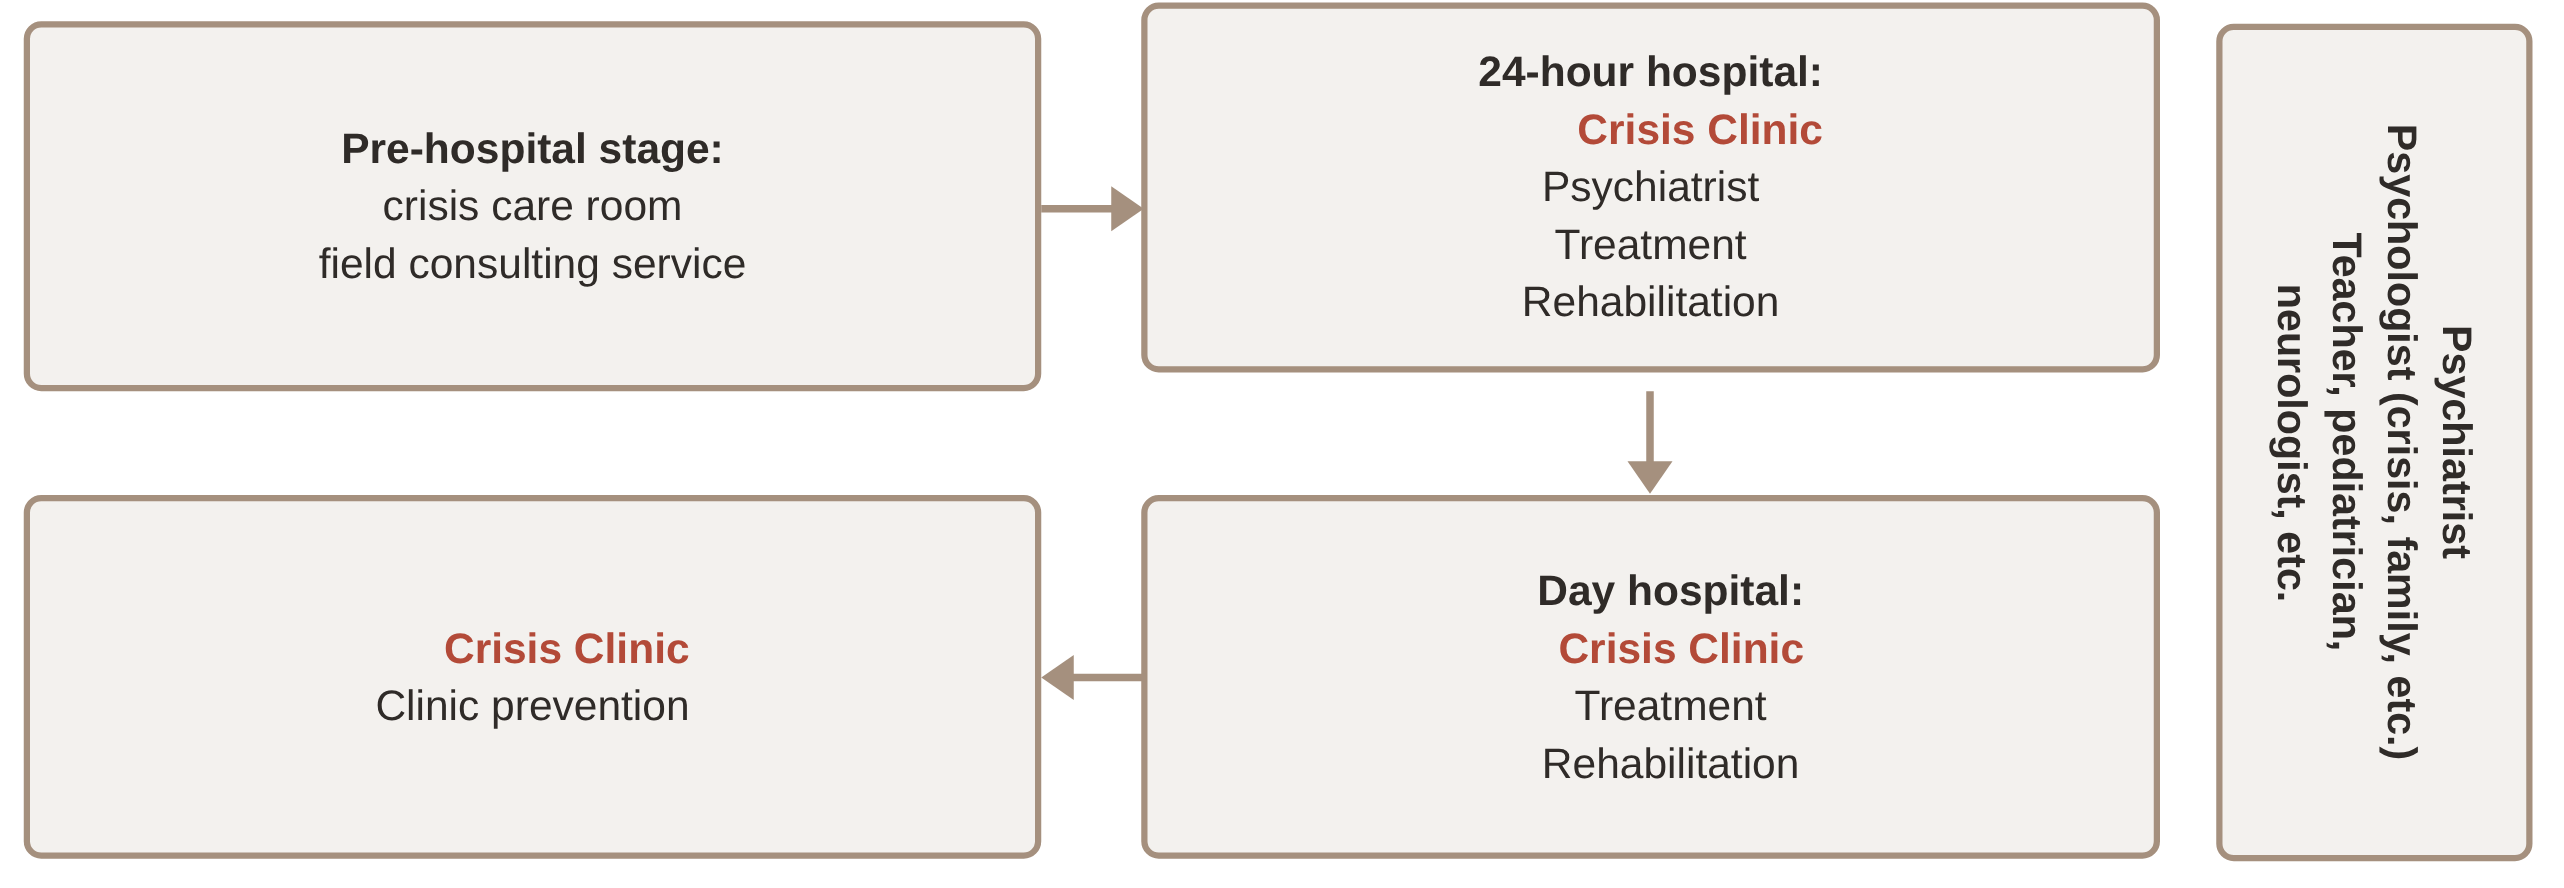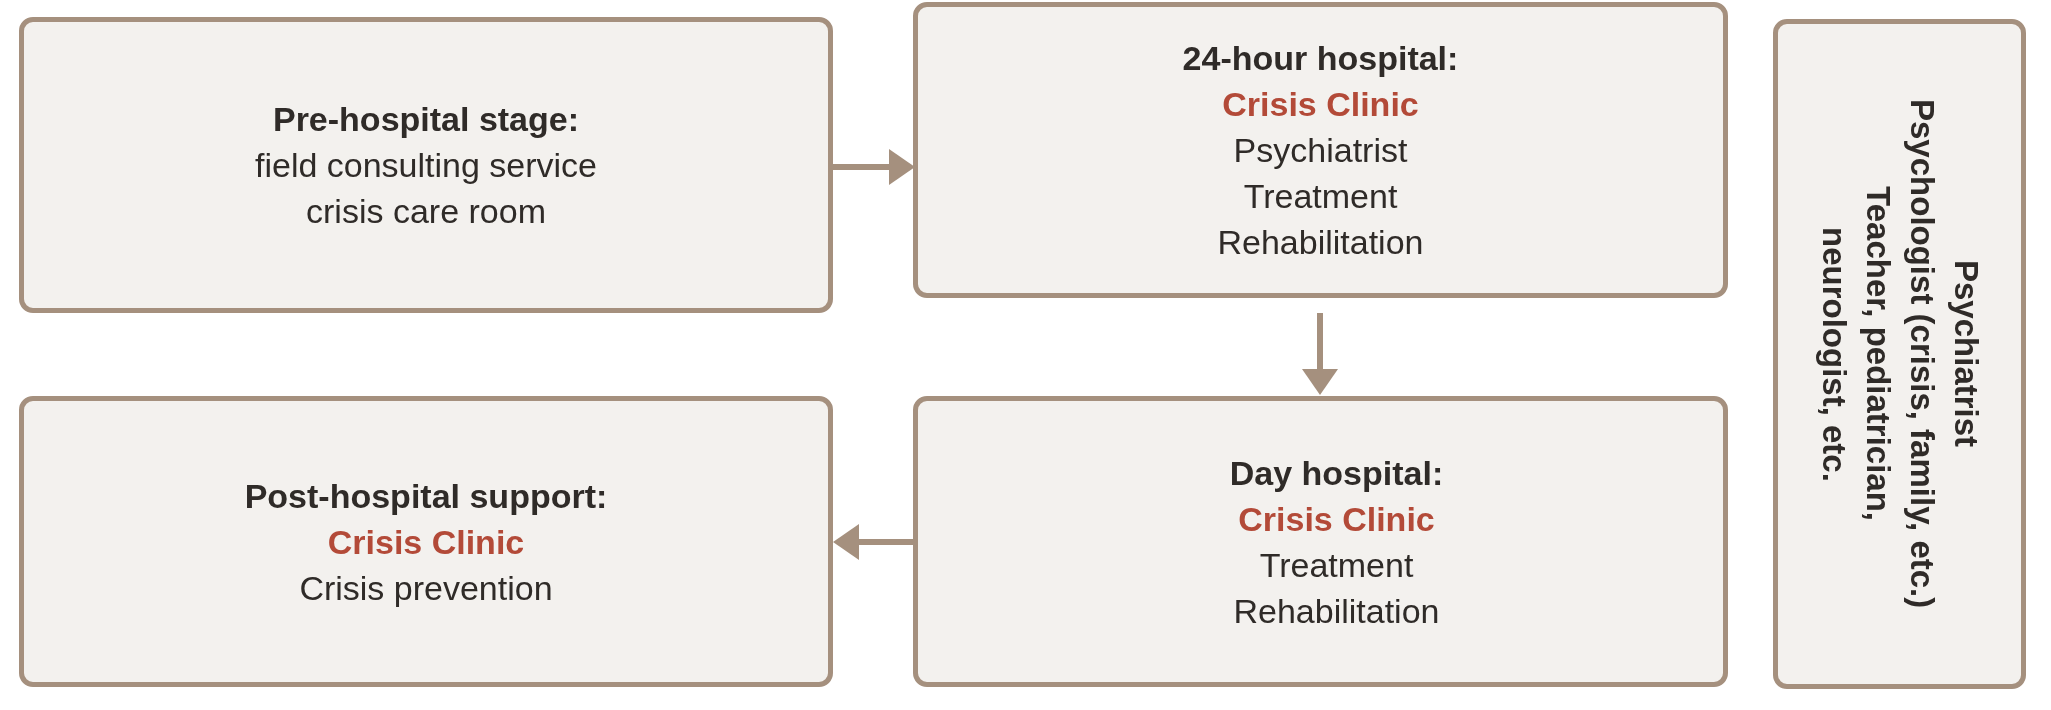--- a/index.html
+++ b/index.html
@@ -35,21 +35,21 @@
     text-align: center;
     font-size: 34px;
     line-height: 46px;
   }
   .box1 { left: 19px;  top: 17px;  width: 814px; height: 296px; }
   .box2 { left: 913px; top: 2px;  width: 815px; height: 296px; }
   .box4 { left: 19px;  top: 396px; width: 814px; height: 291px; }
   .box5 { left: 913px; top: 396px; width: 815px; height: 291px; padding-left: 32px; }
   .box3 { left: 1773px; top: 19px; width: 253px; height: 670px; }
   .title { font-weight: 700; }
-  .crisis { font-weight: 700; color: var(--accent); }
+  .crisis { font-weight: 700; color: var(--accent); text-align: right; }
   .vtext {
     writing-mode: vertical-rl;
     height: 100%;
     text-align: center;
     font-weight: 700;
     font-size: 33px;
     line-height: 44px;
     padding: 10px 0;
   }
   .arrow { position: absolute; }
@@ -81,22 +81,22 @@
   }
 </style>
 </head>
 <body>
 
 <div class="stage">
 
   <div class="box box1">
     <div class="content">
       <div class="title">Pre-hospital stage:</div>
+      <div class="line">crisis care room</div>
       <div class="line">field consulting service</div>
-      <div class="line">crisis care room</div>
     </div>
   </div>
 
   <div class="box box2">
     <div class="content">
       <div class="title">24-hour hospital:</div>
       <div class="crisis">Crisis Clinic</div>
       <div class="line">Psychiatrist</div>
       <div class="line">Treatment</div>
       <div class="line">Rehabilitation</div>
@@ -107,23 +107,22 @@
     <div class="vtext">
       <div class="vline">Psychiatrist</div>
       <div class="vline">Psychologist (crisis, family, etc.)</div>
       <div class="vline">Teacher, pediatrician,</div>
       <div class="vline">neurologist, etc.</div>
     </div>
   </div>
 
   <div class="box box4">
     <div class="content">
-      <div class="title">Post-hospital support:</div>
       <div class="crisis">Crisis Clinic</div>
-      <div class="line">Crisis prevention</div>
+      <div class="line">Clinic prevention</div>
     </div>
   </div>
 
   <div class="box box5">
     <div class="content">
       <div class="title">Day hospital:</div>
       <div class="crisis">Crisis Clinic</div>
       <div class="line">Treatment</div>
       <div class="line">Rehabilitation</div>
     </div>

